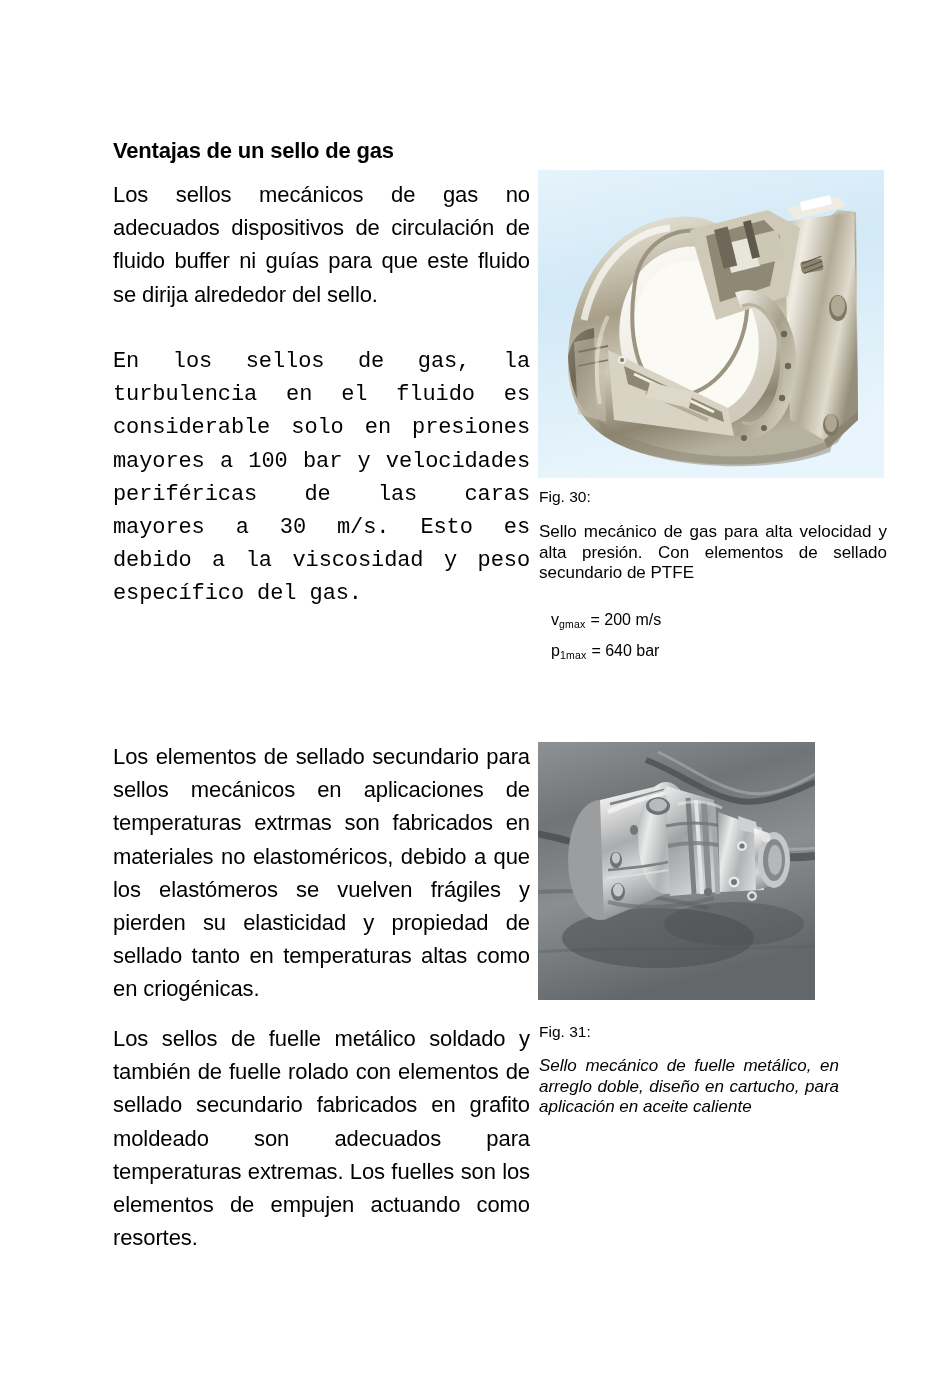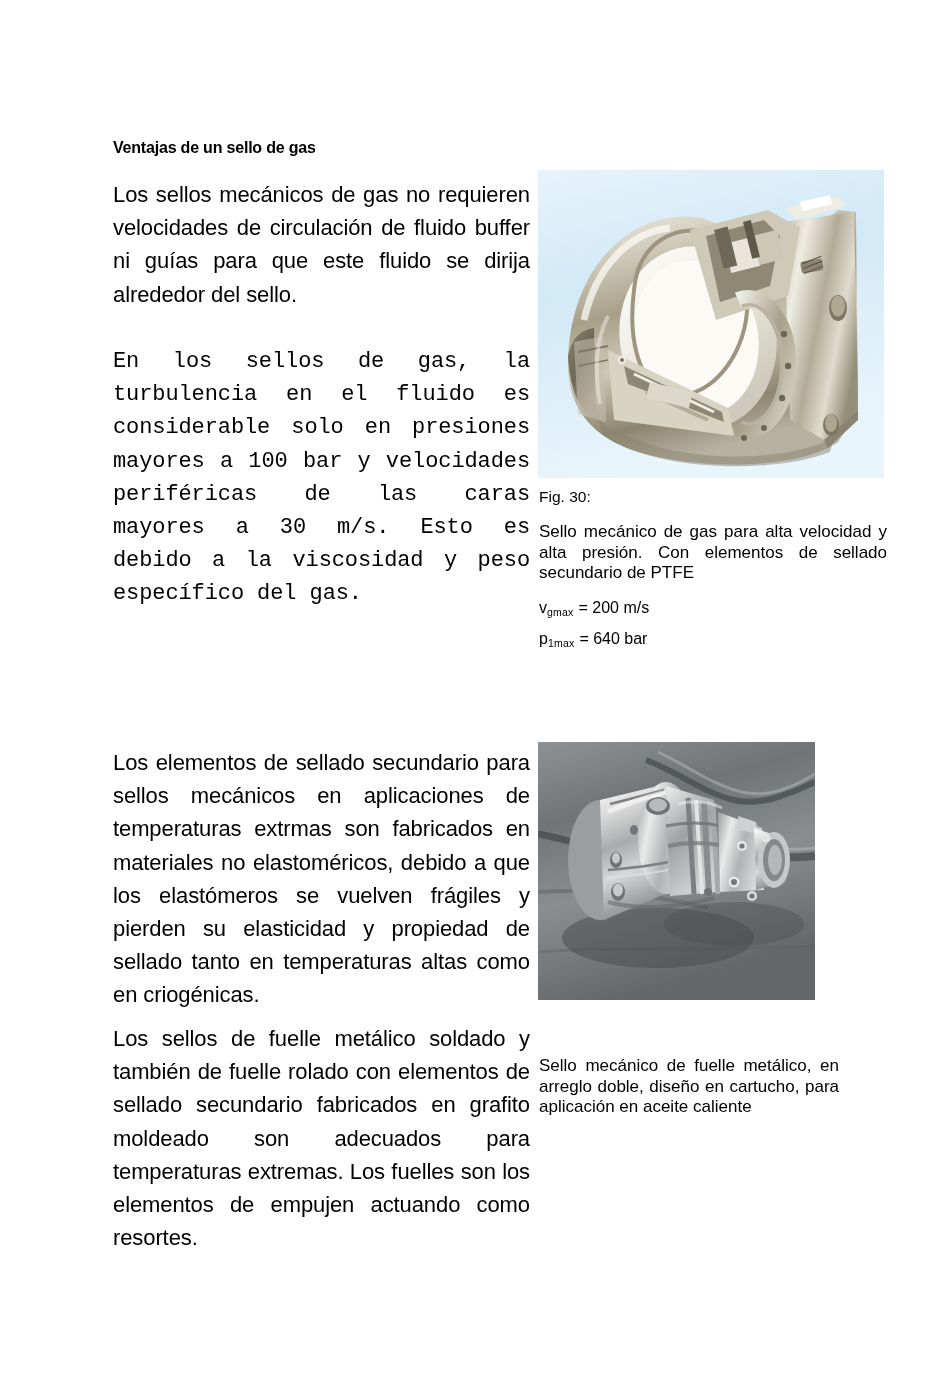--- a/index.html
+++ b/index.html
@@ -14,21 +14,21 @@
     font-family: "Liberation Sans", sans-serif;
     color: #000000;
     overflow: hidden;
   }
 
   .page {
     position: absolute;
     inset: 0;
   }
   .section-heading {
-    font-size: 16px;
+    font-size: 22px;
     font-weight: bold;
     letter-spacing: -0.2px;
     line-height: 1.2;
     margin: 0;
   }
   .body-par {
     font-size: 22px;
     line-height: 33.2px;
     text-align: justify;
     text-justify: inter-word;
@@ -43,21 +43,21 @@
   .fig-caption-body {
     font-size: 17px;
     line-height: 20.5px;
     text-align: justify;
     text-justify: inter-word;
     margin: 0;
   }
   .fig-spec {
     font-size: 16px;
     line-height: 26px;
-    margin: 0;
+    margin: 12px;
     white-space: nowrap;
   }
   .fig-spec sub {
     font-size: 10.5px;
     vertical-align: baseline;
     position: relative;
     top: 3px;
     letter-spacing: 0.2px;
   }
 
@@ -281,37 +281,38 @@
       <ellipse cx="170" cy="150" rx="4" ry="4" fill="#6f7375"></ellipse>
 
       <path d="M70,70 C92,60 112,54 128,50" stroke="#ffffff" stroke-width="5" fill="none" opacity="0.55"></path>
       <path d="M140,62 C156,58 172,60 184,66" stroke="#f2f3f3" stroke-width="3" fill="none" opacity="0.5"></path>
       <path d="M70,160 C100,168 140,166 176,156" stroke="#5e6264" stroke-width="4" fill="none" opacity="0.5"></path>
     </svg>
   </div>
 
   <h2 class="section-heading" style="position:absolute; left:113px; top:138px; width:417px;">Ventajas de un sello de gas</h2>
 
-  <p class="body-par" style="position:absolute; left:113px; top:178px; width:417px;">Los sellos mecánicos de gas no requieren velocidades de circulación de fluido buffer ni guías para que este fluido se dirija alrededor del sello.</p>
+  <p class="body-par" style="position:absolute; left:113px; top:178px; width:417px;">Los sellos mecánicos de gas no adecuados dispositivos de circulación de fluido buffer ni guías para que este fluido se dirija alrededor del sello.</p>
 
   <p class="body-par" style="position:absolute; left:113px; top:345px; width:417px;font-family:Liberation Mono, monospace;">En los sellos de gas, la turbulencia en el fluido es considerable solo en presiones mayores a 100 bar y velocidades periféricas de las caras mayores a 30 m/s. Esto es debido a la viscosidad y peso específico del gas.</p>
 
   <p class="fig-caption-label" style="position:absolute; left:539px; top:487px; width:348px;">Fig. 30:</p>
 
   <p class="fig-caption-body" style="position:absolute; left:539px; top:522px; width:348px;">Sello mecánico de gas para alta velocidad y alta presión. Con elementos de sellado secundario de PTFE</p>
 
   <p class="fig-spec" style="position:absolute; left:539px; top:595px;">
     <span>v</span><sub>gmax</sub><span style="margin-left:5px;">= 200 m/s</span>
   </p>
 
   <p class="fig-spec" style="position:absolute; left:539px; top:626px;">
     <span>p</span><sub>1max</sub><span style="margin-left:5px;">= 640 bar</span>
   </p>
 
 
-  <p class="body-par" style="position:absolute; left:113px; top:740px; width:417px;margin-top:6px;">Los elementos de sellado secundario para sellos mecánicos en aplicaciones de temperaturas extrmas son fabricados en materiales no elastoméricos, debido a que los elastómeros se vuelven frágiles y pierden su elasticidad y propiedad de sellado tanto en temperaturas altas como en criogénicas.</p>
+  <p class="body-par" style="position:absolute; left:113px; top:740px; width:417px;">Los elementos de sellado secundario para sellos mecánicos en aplicaciones de temperaturas extrmas son fabricados en materiales no elastoméricos, debido a que los elastómeros se vuelven frágiles y pierden su elasticidad y propiedad de sellado tanto en temperaturas altas como en criogénicas.</p>
 
   <p class="body-par" style="position:absolute; left:113px; top:1022px; width:417px;">Los sellos de fuelle metálico soldado y también de fuelle rolado con elementos de sellado secundario fabricados en grafito moldeado son adecuados para temperaturas extremas. Los fuelles son los elementos de empujen actuando como resortes.</p>
 
-
-  <p class="fig-caption-body" style="position:absolute; left:539px; top:1056px; width:300px;">Sello mecánico de fuelle metálico, en arreglo doble, diseño en cartucho, para aplicación en aceite caliente</p>
+  <p class="fig-caption-label" style="position:absolute; left:539px; top:1022px; width:300px;">Fig. 31:</p>
+
+  <p class="fig-caption-body" style="position:absolute; left:539px; top:1056px; width:300px;font-style:italic;">Sello mecánico de fuelle metálico, en arreglo doble, diseño en cartucho, para aplicación en aceite caliente</p>
 
 </div>
 
 </body></html>

